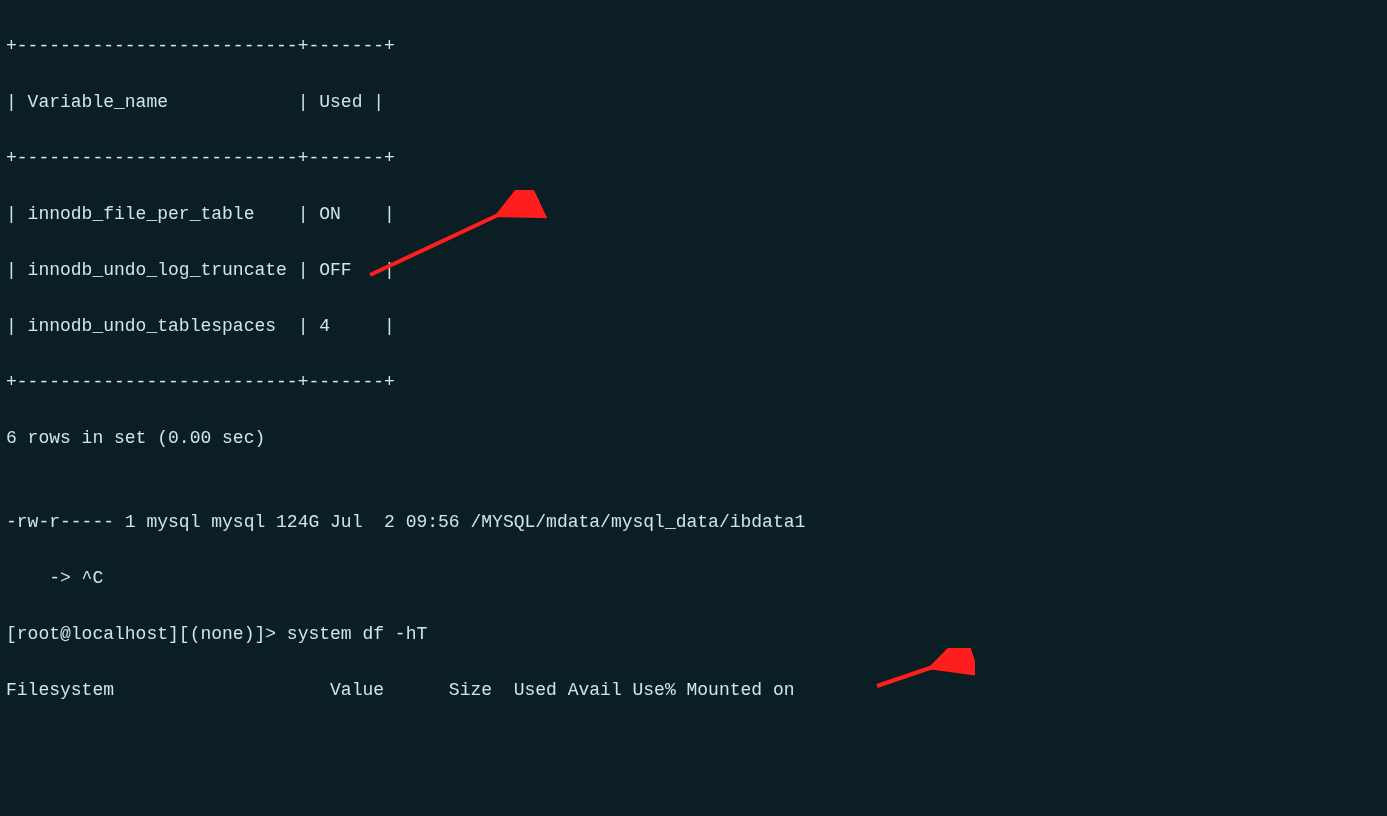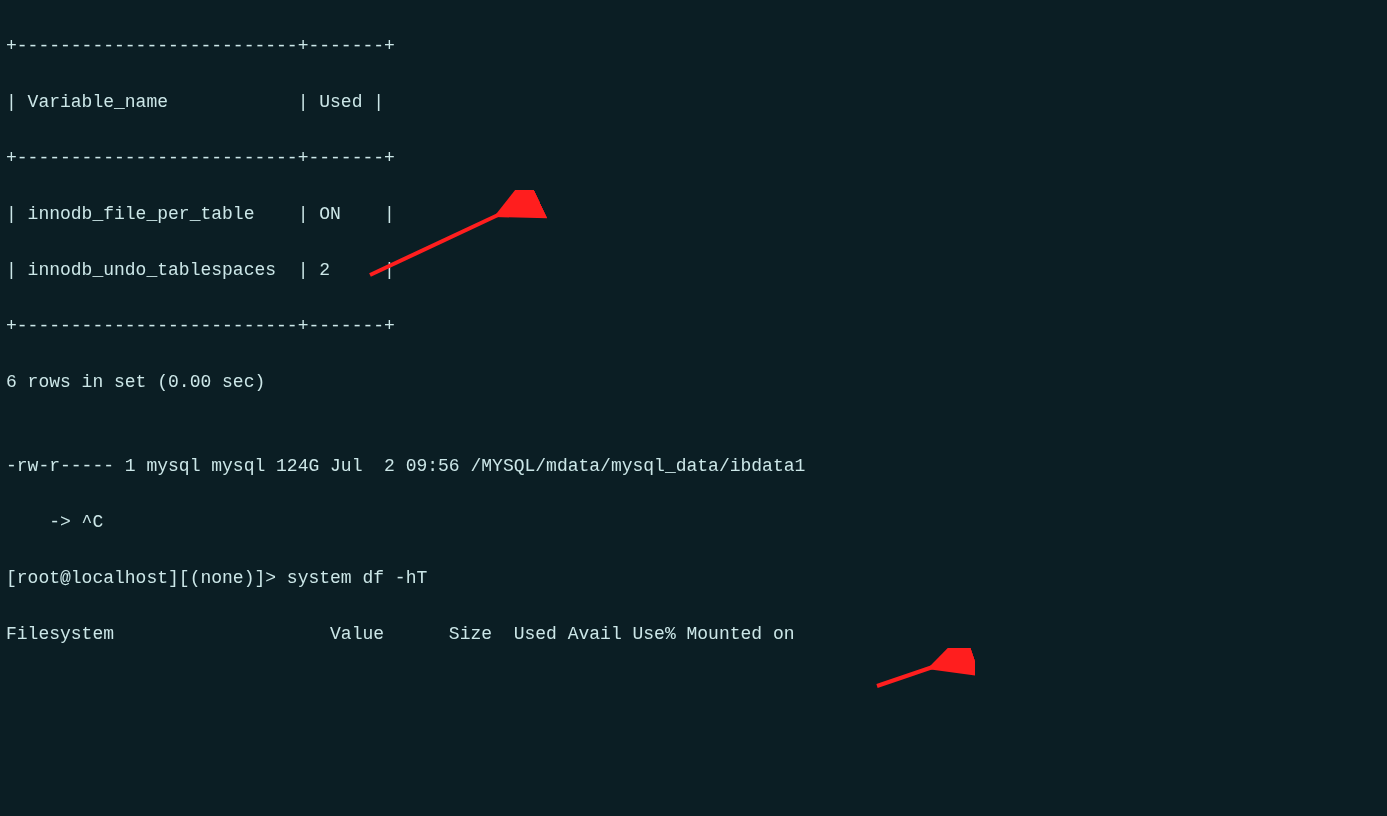--- a/index.html
+++ b/index.html
@@ -27,21 +27,22 @@
   .arrow svg { display: block; }
 </style>
 </head>
 <body>
 
 <div class="terminal">
 <div class="row">+--------------------------+-------+</div>
 <div class="row">| Variable_name            | Used |</div>
 <div class="row">+--------------------------+-------+</div>
 <div class="row">| innodb_file_per_table    | ON    |</div>
-<div class="row">| innodb_undo_tablespaces  | 2     |</div>
+<div class="row">| innodb_undo_log_truncate | OFF   |</div>
+<div class="row">| innodb_undo_tablespaces  | 4     |</div>
 <div class="row">+--------------------------+-------+</div>
 <div class="row">6 rows in set (0.00 sec)</div>
 <div class="row"></div>
 <div class="row">-rw-r----- 1 mysql mysql 124G Jul  2 09:56 /MYSQL/mdata/mysql_data/ibdata1</div>
 <div class="row">    -&gt; ^C</div>
 <div class="row">[root@localhost][(none)]&gt; system df -hT</div>
 <div class="row">Filesystem                    Value      Size  Used Avail Use% Mounted on</div>
 
 
 

